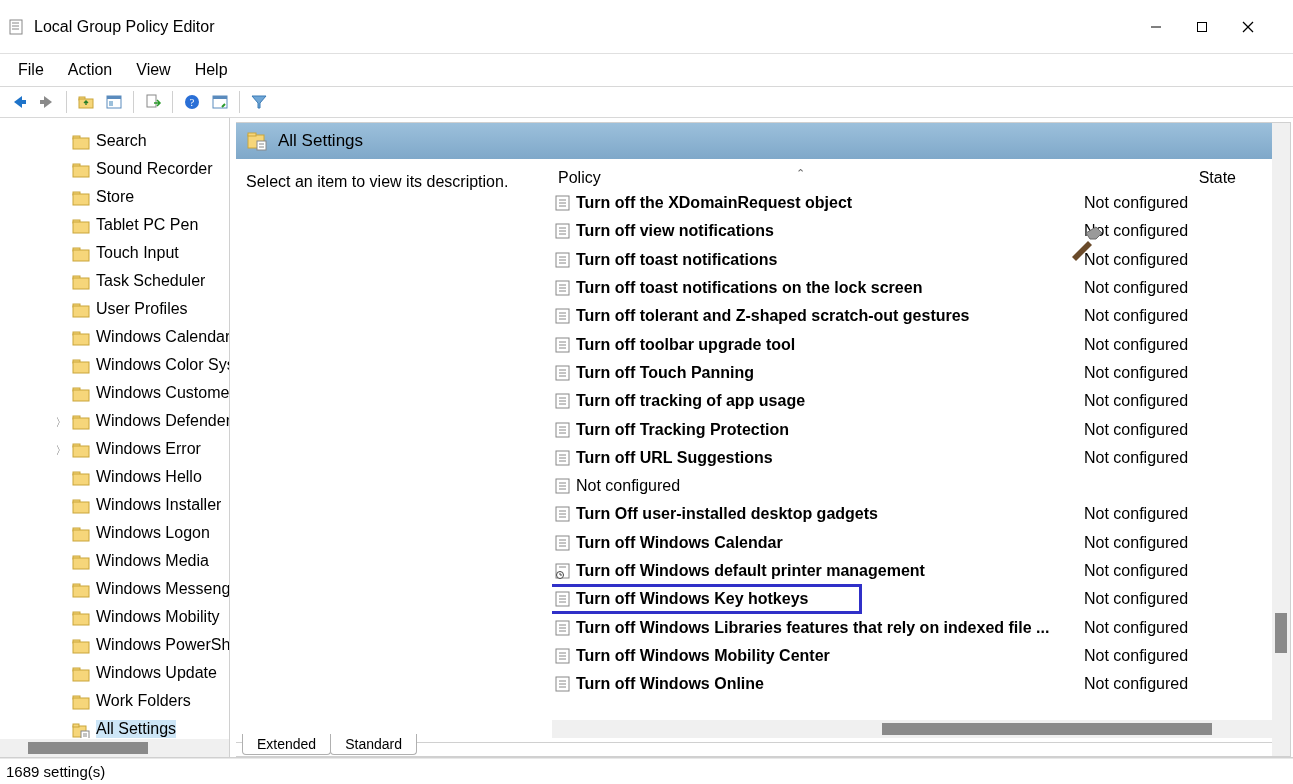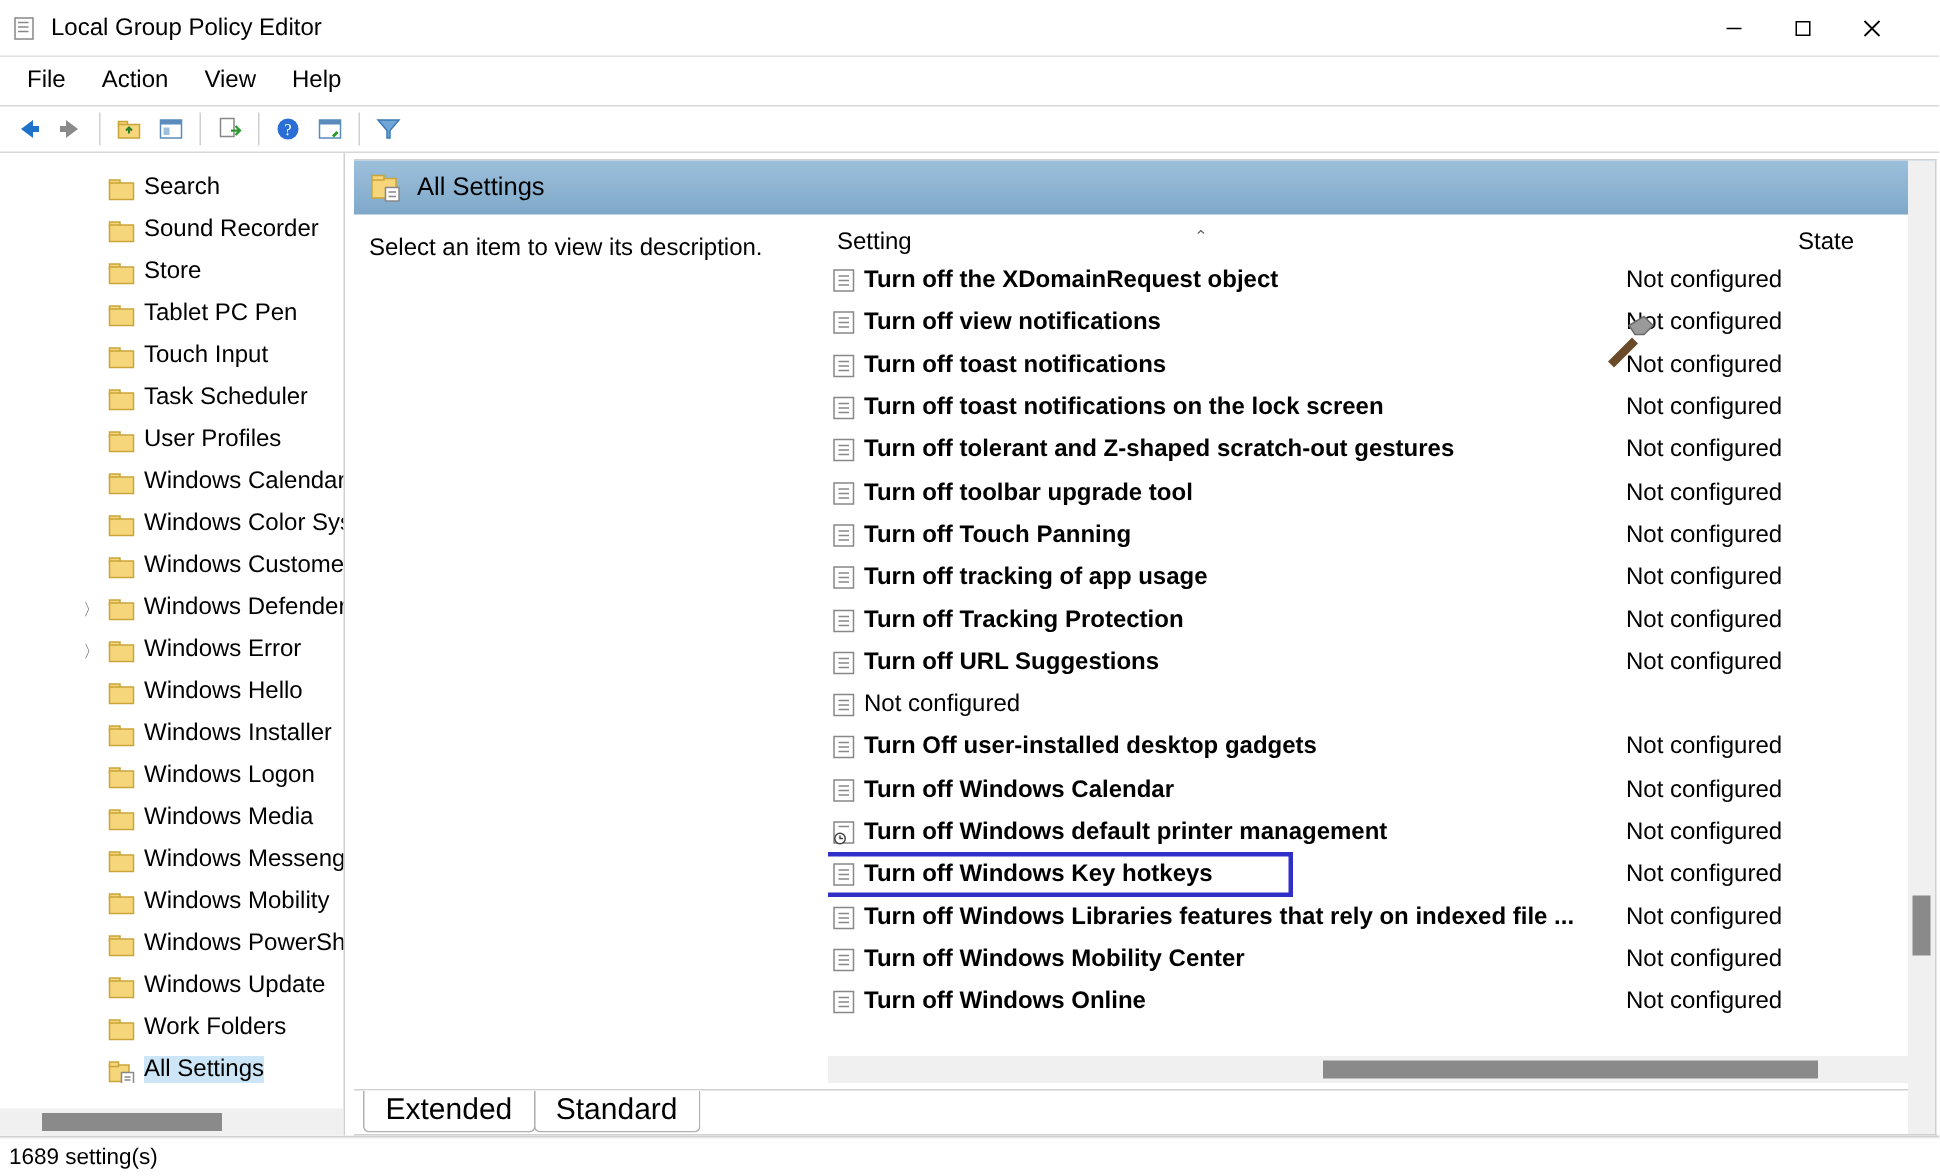--- a/index.html
+++ b/index.html
@@ -9,21 +9,21 @@
     color: #000;
     background: #fff;
     width: 1293px;
     height: 784px;
     overflow: hidden;
     display: flex;
     flex-direction: column;
   }
   
   .titlebar {
-    height: 38px;
+    height: 54px;
     display: flex;
     align-items: center;
     padding: 0 22px 0 8px;
     border-bottom: 1px solid #e0e0e0;
     text-align: center;
   }
   .titlebar .app-icon { width: 18px; height: 18px; margin-right: 8px; display:flex; align-items:center; justify-content:center; }
   .titlebar .title { flex: 0 0 auto; font-size: 16px; }
   .titlebar .spacer { flex: 1; }
   .win-btns { display: flex; gap: 0; }
@@ -170,26 +170,26 @@
   .right-hscroll {
     height: 18px; background: #f0f0f0; position: relative; margin: 0 0 4px 0;
   }
   .right-hscroll .thumb { position:absolute; left: 330px; top:3px; width: 330px; height:12px; background:#8a8a8a; }
   .right-vscroll {
     position:absolute; right: 0; top: 0; bottom: 0; width: 18px; background:#f0f0f0;
   }
   .right-vscroll .vthumb { position:absolute; left:3px; top: 490px; width:12px; height:40px; background:#8a8a8a; }
   
   .tabs {
-    height: 30px;
+    height: 14px;
     display: flex;
     align-items: flex-end;
     padding-left: 6px;
     background: #fff;
-    font-size: 20px;
+    font-size: 14px;
     border-top: 1px solid #d0d0d0;
   }
   .tab {
     padding: 2px 14px 2px 14px;
     border: 1px solid #b0b0b0;
     border-top: none;
     border-radius: 0 0 4px 4px;
     margin-right: -1px;
     background: #fff;
     position: relative;
@@ -497,21 +497,21 @@
       </span>
       <span>All Settings</span>
     </div>
     <div class="right-body">
       <div class="desc-col">
         <span>Select an item to view its description.</span>
       </div>
       <div class="list-col">
         <div class="col-headers">
           <div class="col-h1">
-            <span>Setting</span>
+            <span>Policy</span>
             <span class="col-sort-caret">⌃</span>
           </div>
           <div class="col-h2">State</div>
         </div>
         <div class="settings-list" id="settings-list">
           <div class="hammer-badge">
             <svg viewBox="0 0 40 40">
                 <path d="M6 34 L22 18 L26 22 L10 38 Z" fill="#6a4a2a"></path>
                 <path d="M20 10 L30 4 L36 10 L30 16 L24 16 Z" fill="#9a9a9a" stroke="#6a6a6a"></path>
               </svg>

